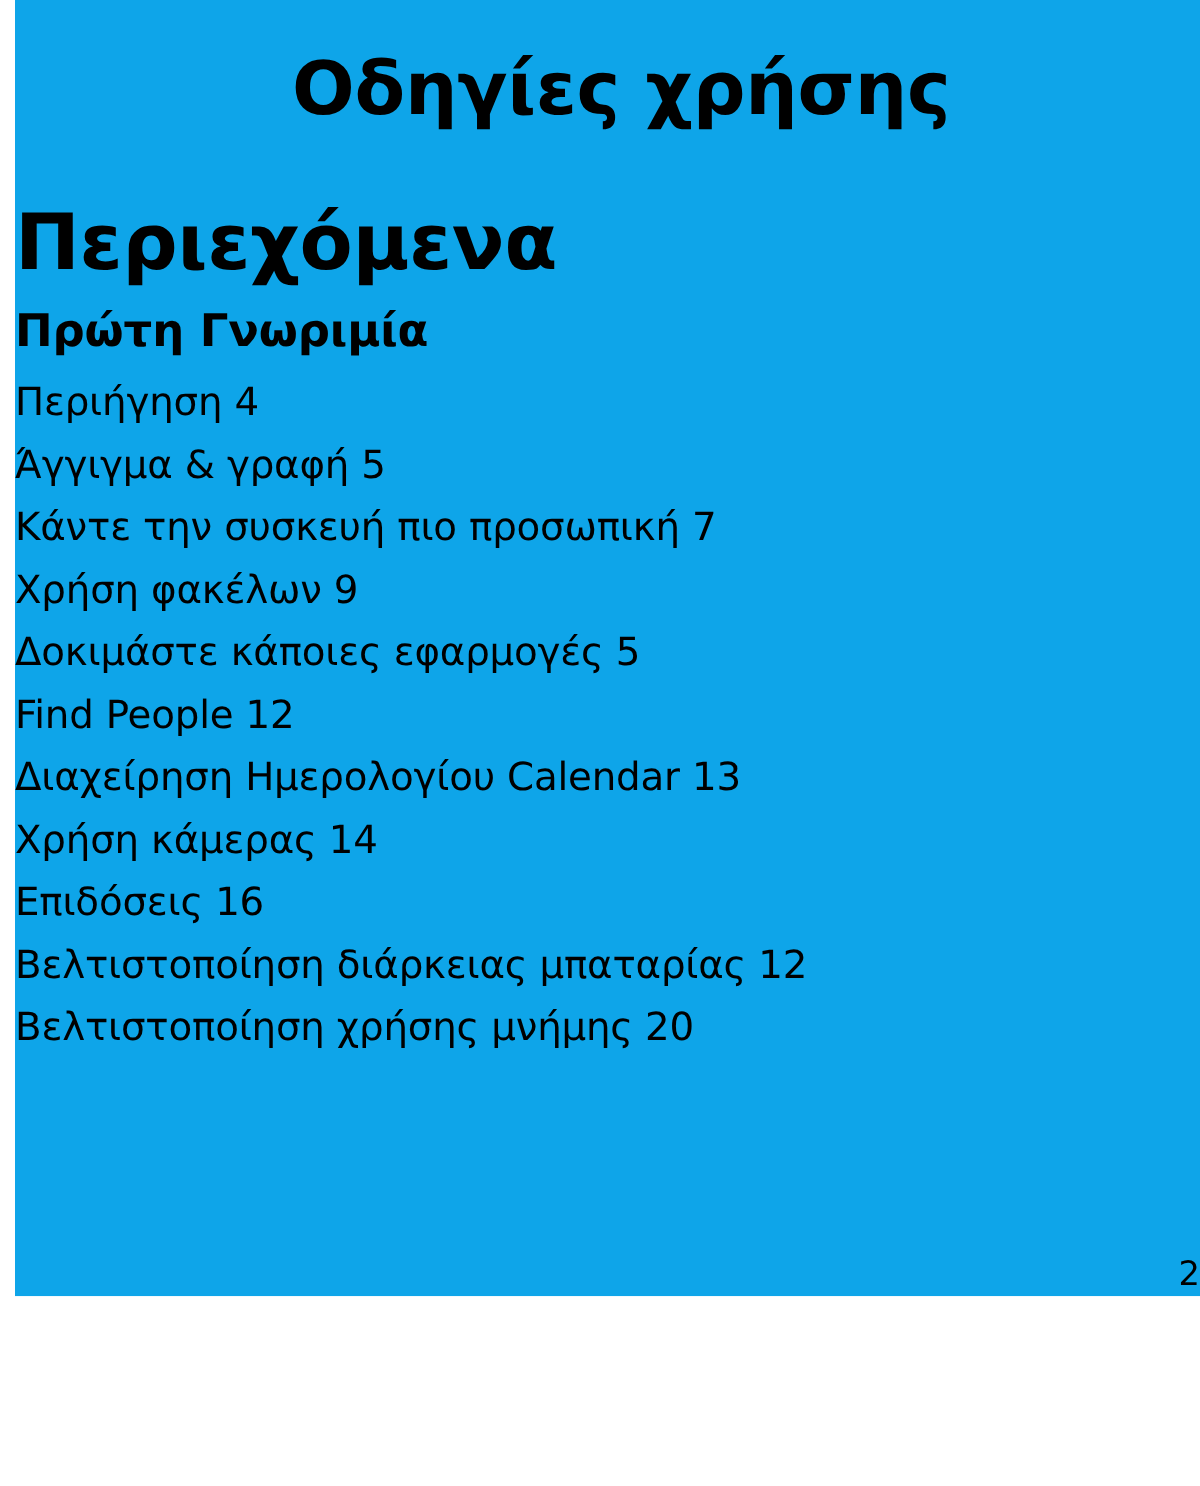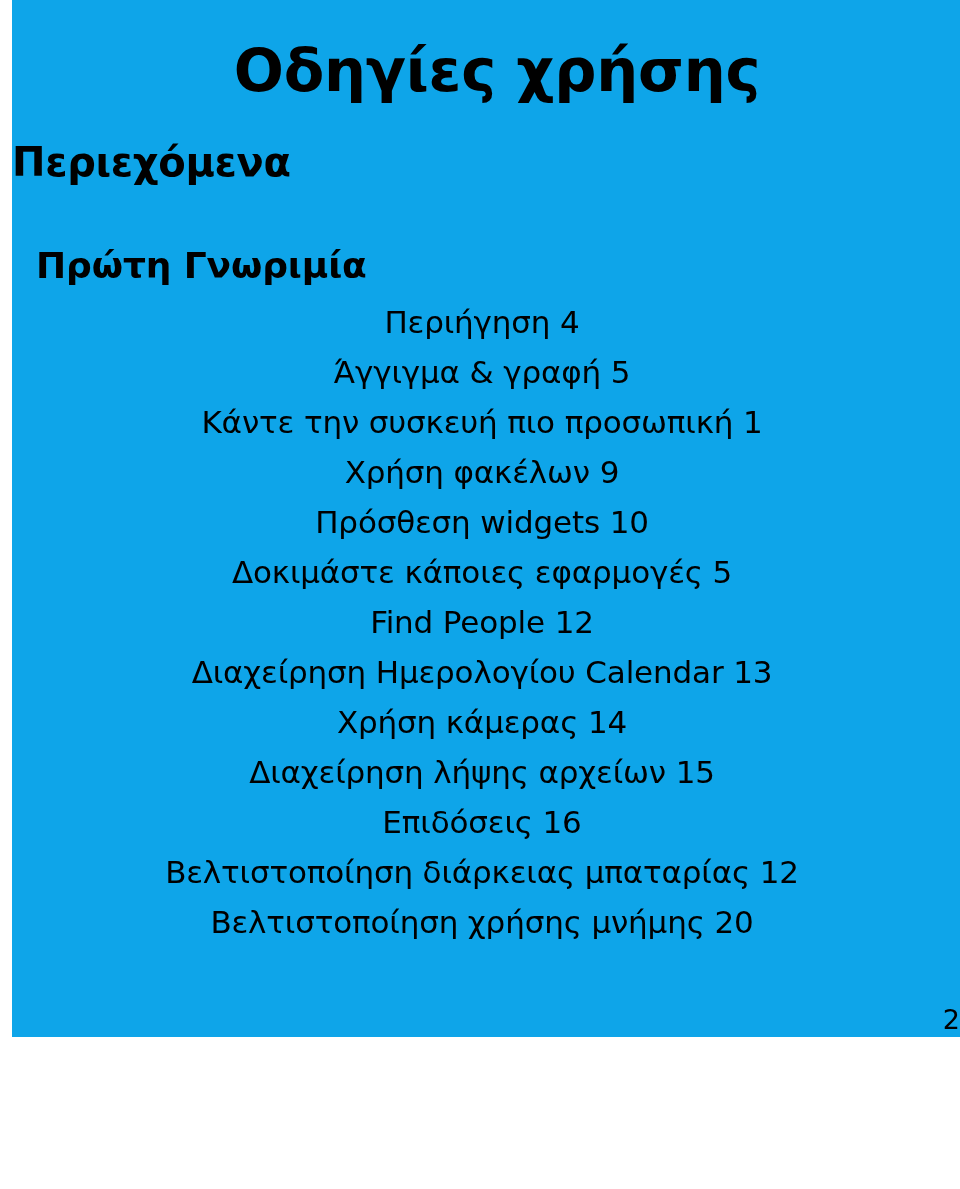--- a/index.html
+++ b/index.html
@@ -33,58 +33,56 @@
     line-height: 1.25;
     letter-spacing: -0.2px;
     white-space: nowrap;
   }
 
   
   .toc-heading {
     position: absolute;
     left: 0px;
     top: 104px;
-    font-size: 40px;
+    font-size: 62px;
     font-weight: bold;
     line-height: 1.25;
     letter-spacing: -0.3px;
     white-space: nowrap;
   }
 
   
   .toc-subheading {
     position: absolute;
     left: 0px;
     top: 207px;
     font-size: 36px;
     font-weight: bold;
     line-height: 1.25;
     letter-spacing: -0.1px;
     white-space: nowrap;
-    padding-left: 24px;
   }
 
   
   .toc-list {
     position: absolute;
     left: 0px;
     top: 297px;
     width: 940px;
     margin: 0;
     padding: 0;
     list-style: none;
   }
   .toc-entry {
     font-size: 31px;
     font-weight: normal;
     line-height: 50px;
     height: 50px;
     white-space: nowrap;
     letter-spacing: -0.15px;
-    text-align: center;
   }
 
   
   .page-number {
     position: absolute;
     right: 12px;
     bottom: 4px;
     font-size: 27px;
     font-weight: normal;
     line-height: 1;
@@ -97,28 +95,26 @@
 
   <h1 class="doc-title">Οδηγίες χρήσης</h1>
 
   <h2 class="toc-heading">Περιεχόμενα</h2>
 
   <h3 class="toc-subheading">Πρώτη Γνωριμία</h3>
 
   <ul class="toc-list">
     <li class="toc-entry">Περιήγηση 4</li>
     <li class="toc-entry">Άγγιγμα &amp; γραφή 5</li>
-    <li class="toc-entry">Κάντε την συσκευή πιο προσωπική 1</li>
+    <li class="toc-entry">Κάντε την συσκευή πιο προσωπική 7</li>
     <li class="toc-entry">Χρήση φακέλων 9</li>
-    <li class="toc-entry">Πρόσθεση widgets 10</li>
     <li class="toc-entry">Δοκιμάστε κάποιες εφαρμογές 5</li>
     <li class="toc-entry">Find People 12</li>
     <li class="toc-entry">Διαχείρηση Ημερολογίου Calendar 13</li>
     <li class="toc-entry">Χρήση κάμερας 14</li>
-    <li class="toc-entry">Διαχείρηση λήψης αρχείων 15</li>
     <li class="toc-entry">Επιδόσεις 16</li>
     <li class="toc-entry">Βελτιστοποίηση διάρκειας μπαταρίας 12</li>
     <li class="toc-entry">Βελτιστοποίηση χρήσης μνήμης 20</li>
   </ul>
 
   <div class="page-number">2</div>
 
 </div>
 
 </body></html>

